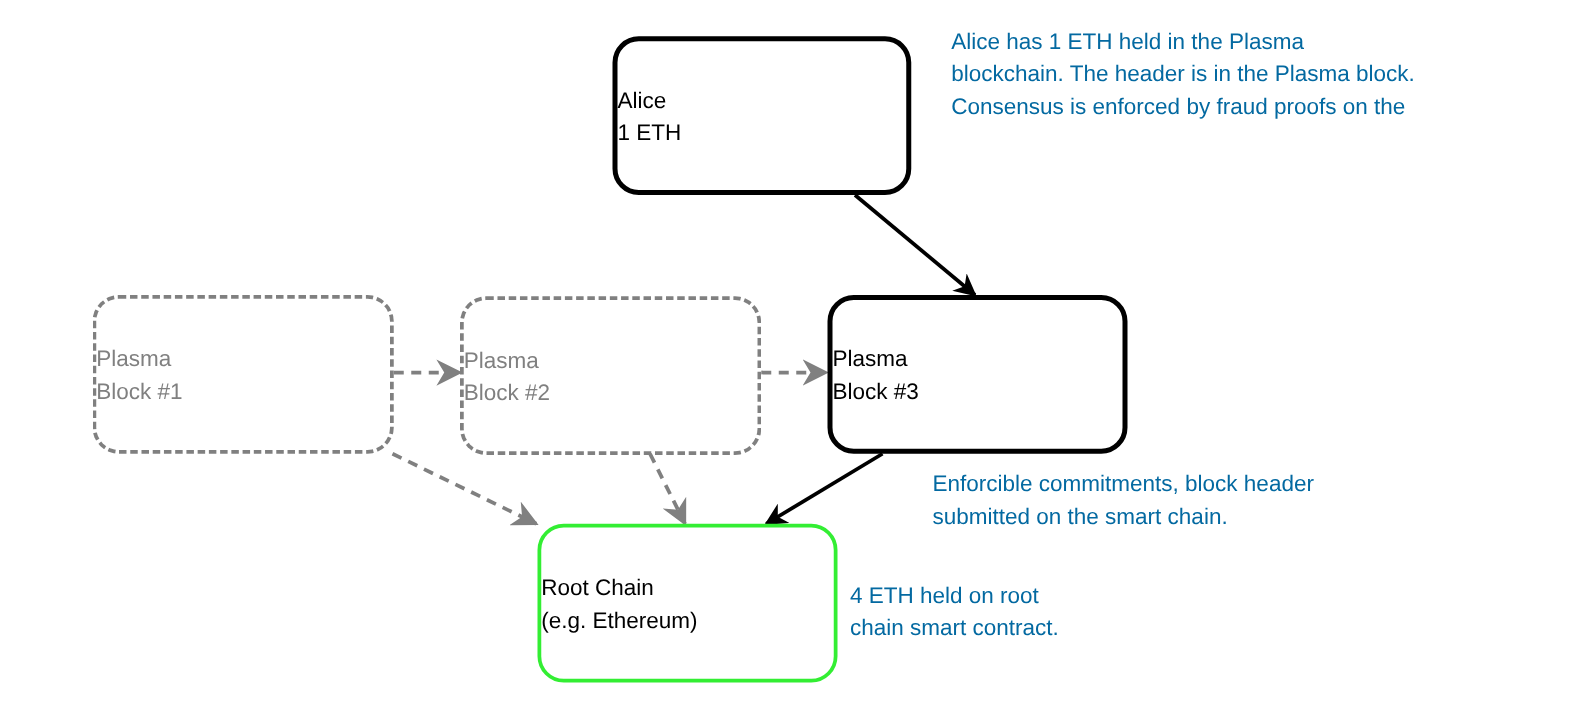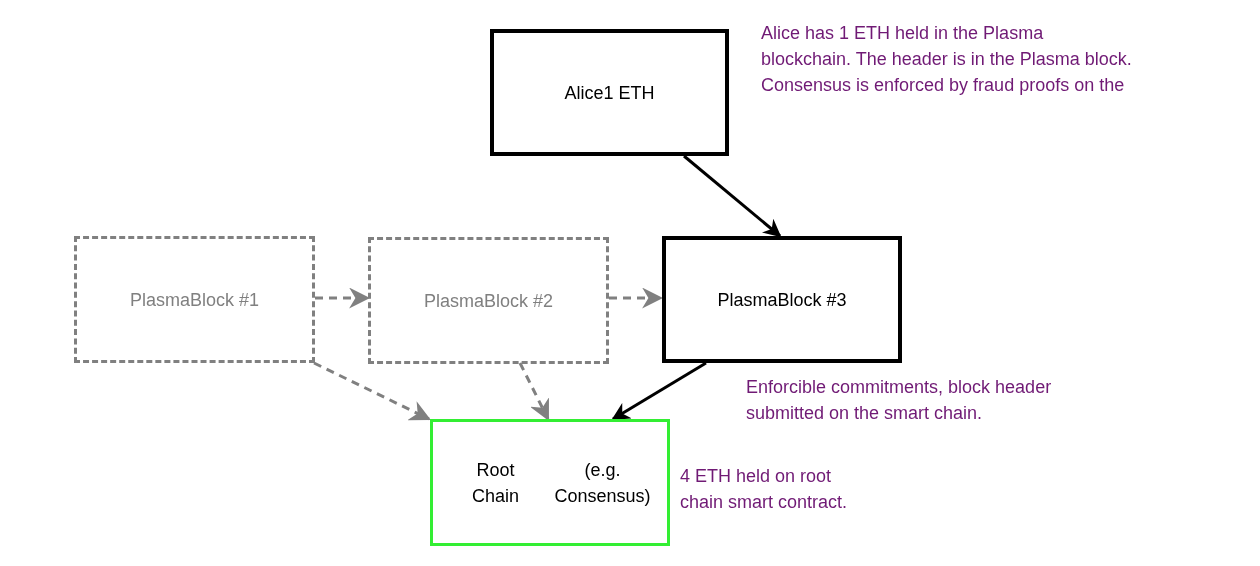--- a/index.html
+++ b/index.html
@@ -1,25 +1,25 @@
 <!DOCTYPE html>
 <html><head>
   <meta charset="utf-8">
   <style>
     html, body { margin: 0; padding: 0; background: #ffffff; }
     body { width: 1260px; height: 566px; position: relative; overflow: hidden;
            font-family: "Liberation Sans", sans-serif; color: #000; }
     #diagram { position: absolute; left: 0; top: 0; width: 1260px; height: 566px; }
-    .node { position: absolute; box-sizing: border-box; display: flex; flex-direction: row;
-            align-items: center; justify-content: center; font-size: 18px; line-height: 26px;
-            text-align: center; background: #fff; }
+    .node { position: absolute; box-sizing: border-box; display: flex; flex-direction: column;
+            align-items: flex-start; justify-content: center; font-size: 18px; line-height: 26px;
+            text-align: center; background: #fff; border-radius: 21px; }
     .node.solid { border: 4px solid #000; }
     .node.dashed { border: 3px dashed #808080; color: #808080; background: transparent; }
-    .node.root { border: 3px solid #33ee33; padding-left: 20px; }
-    .note { position: absolute; font-size: 18px; line-height: 26px; color: #701a75; white-space: nowrap; }
+    .node.root { border: 3px solid #33ee33; }
+    .note { position: absolute; font-size: 18px; line-height: 26px; color: #0369a1; white-space: nowrap; }
   </style>
 </head>
 <body>
 
 <svg id="diagram" width="1260" height="566" viewBox="0 0 1260 566">
   <defs>
     <marker id="ah-black" viewBox="0 0 10 10" refX="9" refY="5" markerWidth="6" markerHeight="6" orient="auto" markerUnits="strokeWidth">
       <path d="M0,0 L10,5 L0,10 L3,5 z" fill="#000"></path>
     </marker>
     <marker id="ah-gray" viewBox="0 0 10 10" refX="9" refY="5" markerWidth="7" markerHeight="7" orient="auto" markerUnits="strokeWidth">
@@ -49,21 +49,21 @@
   <span>Block #2</span>
 </div>
 
 <div class="node solid" style="left:662px;top:236px;width:240px;height:127px;">
   <span>Plasma</span>
   <span>Block #3</span>
 </div>
 
 <div class="node root" style="left:430px;top:419px;width:240px;height:127px;">
   <span>Root Chain</span>
-  <span>(e.g. Consensus)</span>
+  <span>(e.g. Ethereum)</span>
 </div>
 
 <div class="note" style="left:761px;top:20px;">
   <div>Alice has 1 ETH held in the Plasma</div>
   <div>blockchain. The header is in the Plasma block.</div>
   <div>Consensus is enforced by fraud proofs on the</div>
 </div>
 
 <div class="note" style="left:698px;top:374px;margin-left:48px;">
   <div>Enforcible commitments, block header</div>

